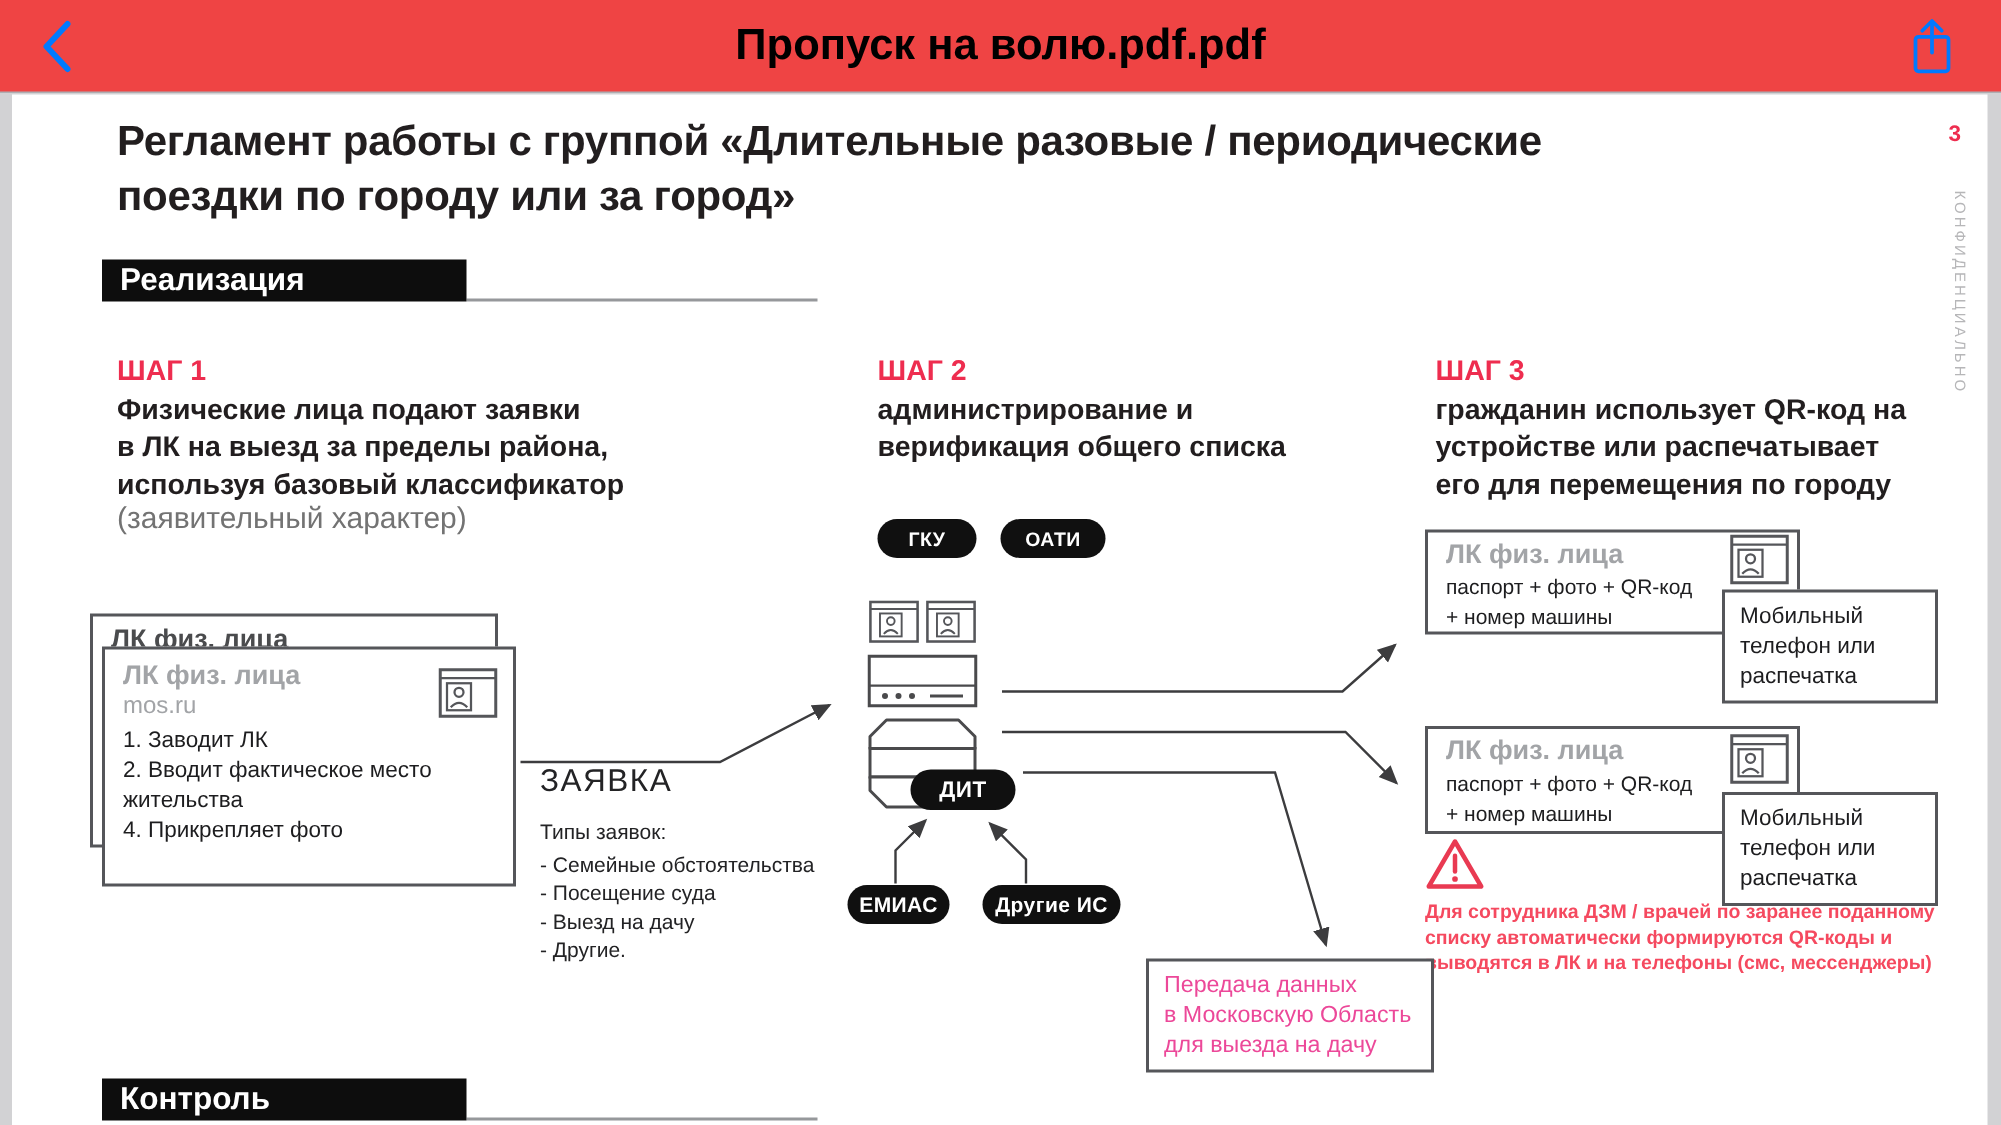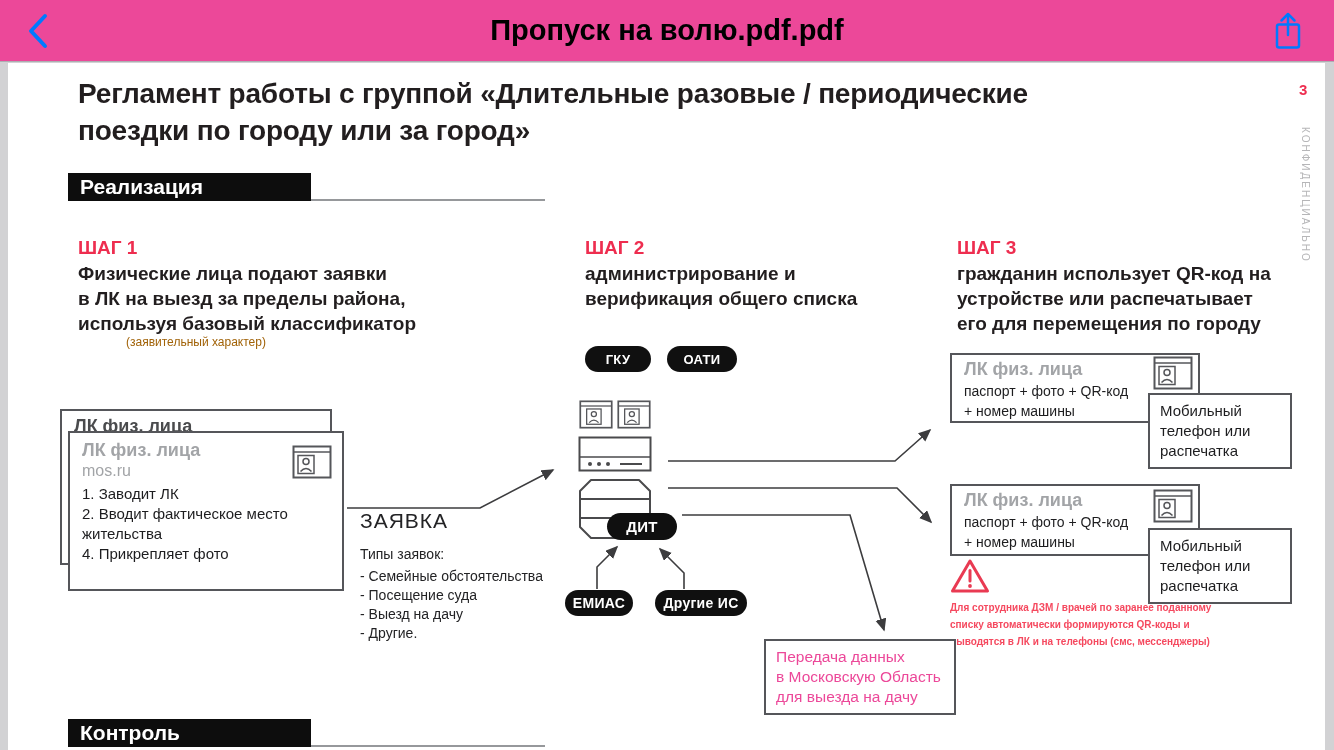--- a/index.html
+++ b/index.html
@@ -15,21 +15,21 @@
   html,body{margin:0;padding:0;}
   body{
     width:1334px;height:750px;position:relative;overflow:hidden;
     background:#d2d2d4;
     font-family:"Liberation Sans",sans-serif;
     -webkit-font-smoothing:antialiased;
   }
   
   .nav{
     position:absolute;left:0;top:0;width:1334px;height:62px;
-    background:#ec4899;border-bottom:1px solid #aeaeb2;
+    background:#ef4444;border-bottom:1px solid #aeaeb2;
     display:flex;align-items:center;justify-content:center;z-index:20;
   }
   .nav-title{font-size:29px;font-weight:700;color:#000;}
   .nav-btn{position:absolute;top:11px;width:44px;height:42px;display:flex;align-items:center;justify-content:center;cursor:pointer;background:none;border:none;padding:0;}
   .nav-btn.back{left:16px;}
   .nav-btn.share{right:24px;}
   
   .page{
     position:absolute;left:8px;top:63px;width:1317px;height:687px;
     background:#fff;z-index:1;
@@ -42,42 +42,42 @@
     writing-mode:vertical-rl;text-orientation:mixed;
     font-size:10px;letter-spacing:2px;color:#b6b6b8;
   }
   .section-bar{
     background:var(--bar-black);color:#fff;font-weight:700;font-size:21px;
     width:243px;height:28px;line-height:28px;padding-left:12px;z-index:4;
   }
   .section-line{height:2px;background:#96989b;}
   .step-label{font-size:19px;font-weight:800;color:var(--accent-red);}
   .step-heading{font-size:19px;font-weight:800;color:var(--ink);line-height:25px;white-space:nowrap;}
-  .note{font-size:12px;color:#a16207;margin-left:48px;}
+  .note{font-size:20px;color:#737373;}
   .card{border:2px solid var(--line-gray);background:#fff;}
   .back-card{left:52px;top:346px;width:272px;height:156px;padding:5px 12px;z-index:1;}
   .back-card-title{font-size:18px;font-weight:700;color:#4a4b4d;}
   .front-card{left:60px;top:368px;width:276px;height:160px;padding:7px 12px;z-index:2;}
   .gray-title{font-size:18px;font-weight:700;color:var(--soft-gray);}
   .site{font-size:16px;color:var(--soft-gray);margin-top:1px;}
   .card-list{list-style:none;margin:4px 0 0;padding:0;font-size:15px;line-height:20px;color:#1d1d1f;}
   .photo-icon{position:absolute;}
   .zayavka{left:352px;top:446px;}
   .zayavka-title{font-size:21px;font-weight:400;letter-spacing:1px;color:#232325;}
   .zayavka-sub{font-size:14px;color:#232325;margin-top:13px;}
   .zayavka-list{list-style:none;margin:5px 0 0;padding:0;font-size:14px;line-height:19px;color:#232325;}
   .pill{
     position:absolute;background:#101010;color:#fff;border-radius:14px;
     display:flex;align-items:center;justify-content:center;
     font-size:13px;font-weight:600;letter-spacing:0.3px;
   }
   .s3-card{width:250px;padding:4px 12px;z-index:3;}
   .s3-lines{font-size:14px;line-height:20px;color:#1d1d1f;margin-top:1px;}
   .note-box{width:144px;padding:6px 10px;font-size:15px;line-height:20px;color:#1d1d1f;z-index:5;}
-  .warn-text{left:942px;top:536px;width:370px;font-size:10px;font-weight:700;line-height:17px;color:var(--warning-red);}
+  .warn-text{left:942px;top:536px;width:370px;font-size:13px;font-weight:700;line-height:17px;color:var(--warning-red);}
   .transfer-box{left:756px;top:576px;width:192px;padding:6px 10px;font-size:15.5px;line-height:20px;color:#ec4899;z-index:3;}
   .arrows{position:absolute;left:0;top:0;z-index:2;pointer-events:none;}
   .icon-wrap{position:absolute;z-index:3;}
 </style>
 </head>
 <body>
 
 <div class="nav">
   <button class="nav-btn back">
     <span>

